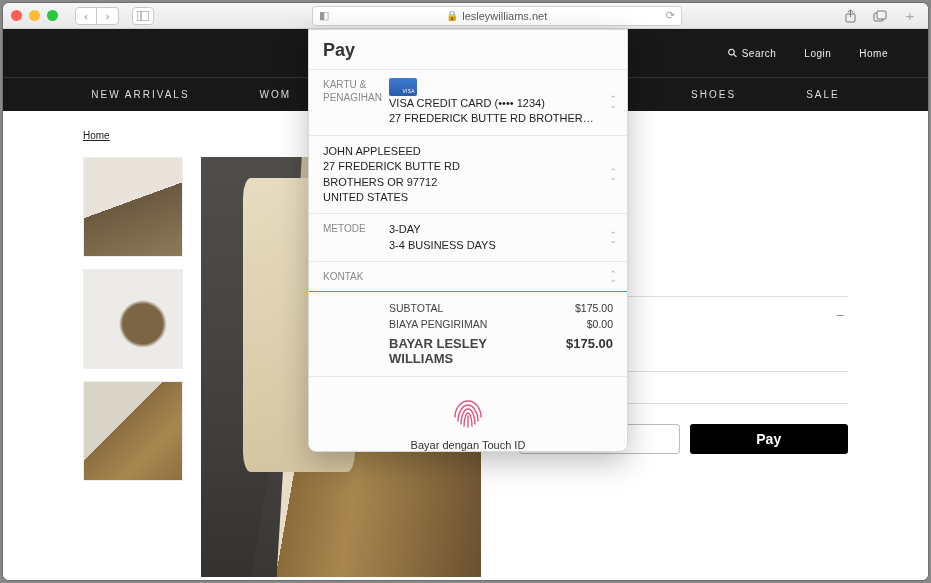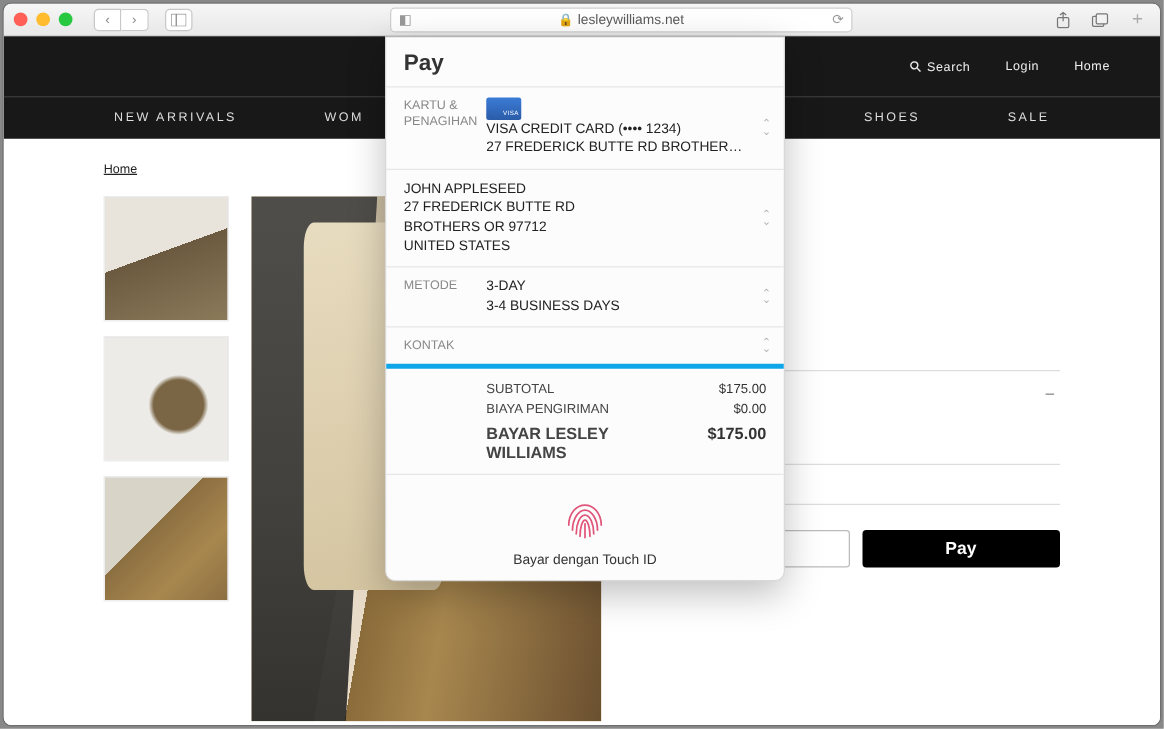--- a/index.html
+++ b/index.html
@@ -55,25 +55,25 @@
 
 .sheet { position: absolute; left: 305px; top: 26px; width: 320px; background: #fcfcfc; border: 1px solid #d8d8d8; border-radius: 0 0 8px 8px; box-shadow: 0 10px 30px rgba(0,0,0,.25); font-size: 11px; color: #333; z-index: 50; }
 .sheet-header { padding: 10px 14px 8px; }
 .sheet-logo { font-size: 18px; font-weight: 700; }
 .sheet-row { display: flex; border-top: 1px solid #e6e6e6; padding: 8px 14px; position: relative; }
 .sheet-label { width: 66px; text-align: left; color: #888; font-size: 10px; padding-right: 8px; line-height: 1.3; }
 .sheet-val { flex: 1; font-size: 11px; line-height: 1.4; color: #222; }
 .sheet-chev { position: absolute; right: 10px; top: 50%; transform: translateY(-50%); color: #b0b0b0; font-size: 9px; display:flex; flex-direction:column; line-height:.6; }
 .card-chip { display: inline-block; width: 28px; height: 18px; background: linear-gradient(#3b7bd6,#2a5ca8); border-radius: 2px; vertical-align: top; margin-right: 6px; position:relative; }
 .card-chip::after { content:"VISA"; position:absolute; bottom:1px; right:2px; font-size:5px; color:#fff; letter-spacing:.3px; }
-.sheet-totals { border-top: 4px solid #0ea5e9; padding: 8px 14px 2px; }
+.sheet-totals { border-top: 1px solid #0ea5e9; padding: 8px 14px 2px; }
 .trow { display: flex; font-size: 10.5px; padding: 2px 0; }
 .trow .tl { width: 66px; } .trow .tm { flex:1; color:#444; } .trow .tr { text-align:right; min-width:60px; }
 .grand { font-weight: 600; font-size: 13px; padding-top: 4px; }
-.sheet-footer { text-align: center; padding: 14px 0 10px; border-top: 1px solid #e6e6e6; margin-top: 6px; }
+.sheet-footer { text-align: center; padding: 14px 0 0; border-top: 1px solid #e6e6e6; margin-top: 6px; }
 .fingerprint { width: 42px; height: 42px; margin: 0 auto 6px; border-radius: 50%; position: relative; }
 .fingerprint svg { width:100%; height:100%; }
 .fptxt { font-size: 11px; color: #333; }
 
 .searchic::before { content:"⚲"; display:inline-block; transform: rotate(-45deg); margin-right:4px; font-size:12px; }
 </style>
 </head>
 <body>
 
 <div class="window">

